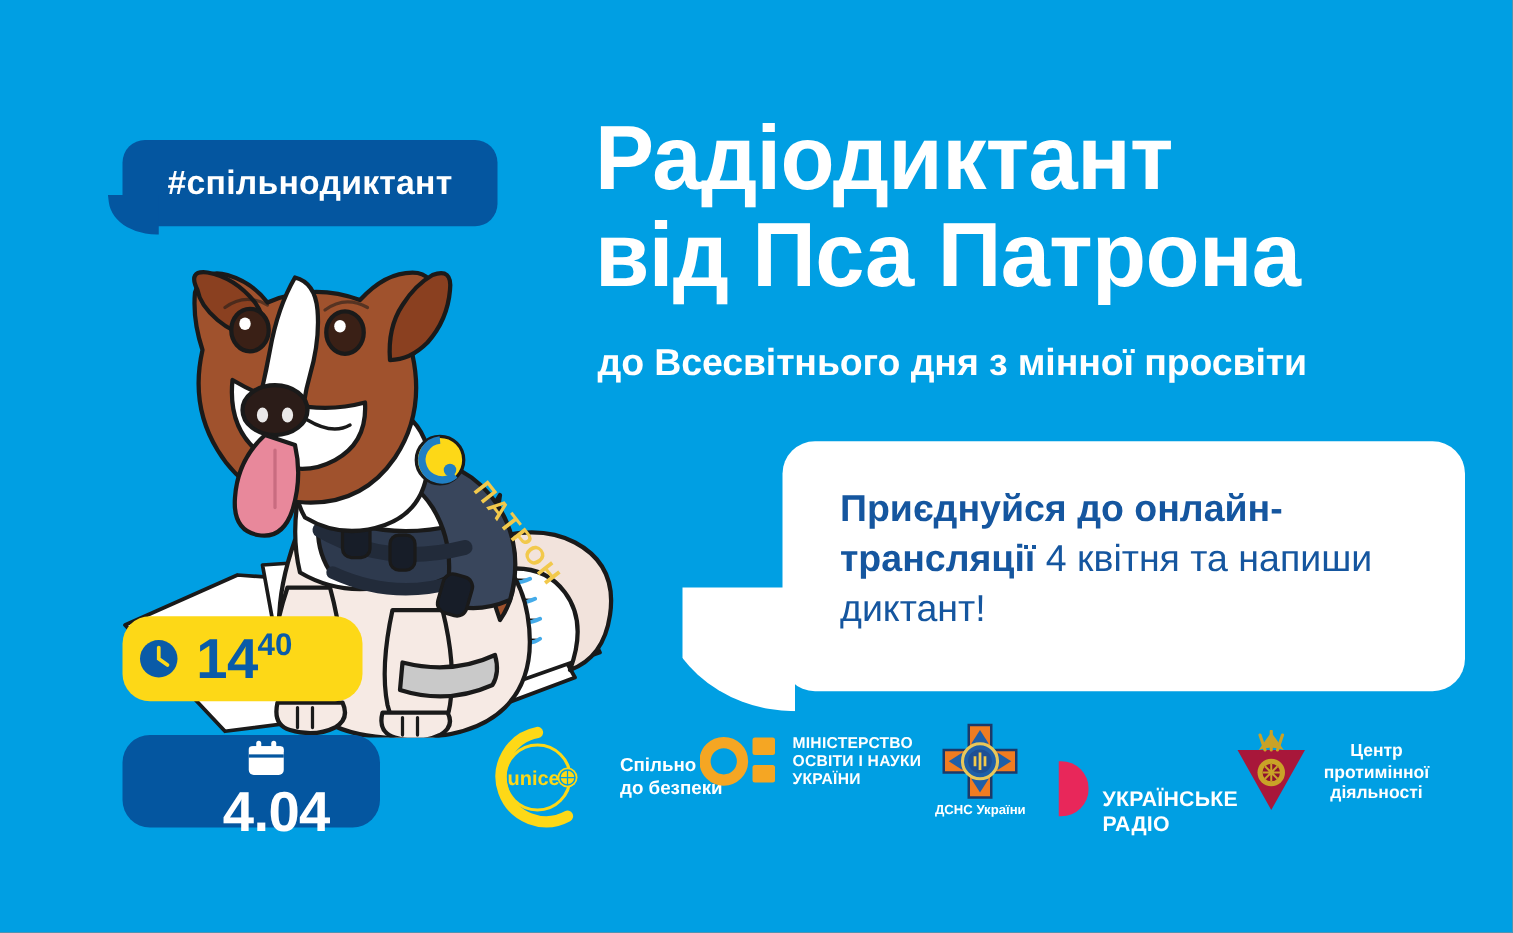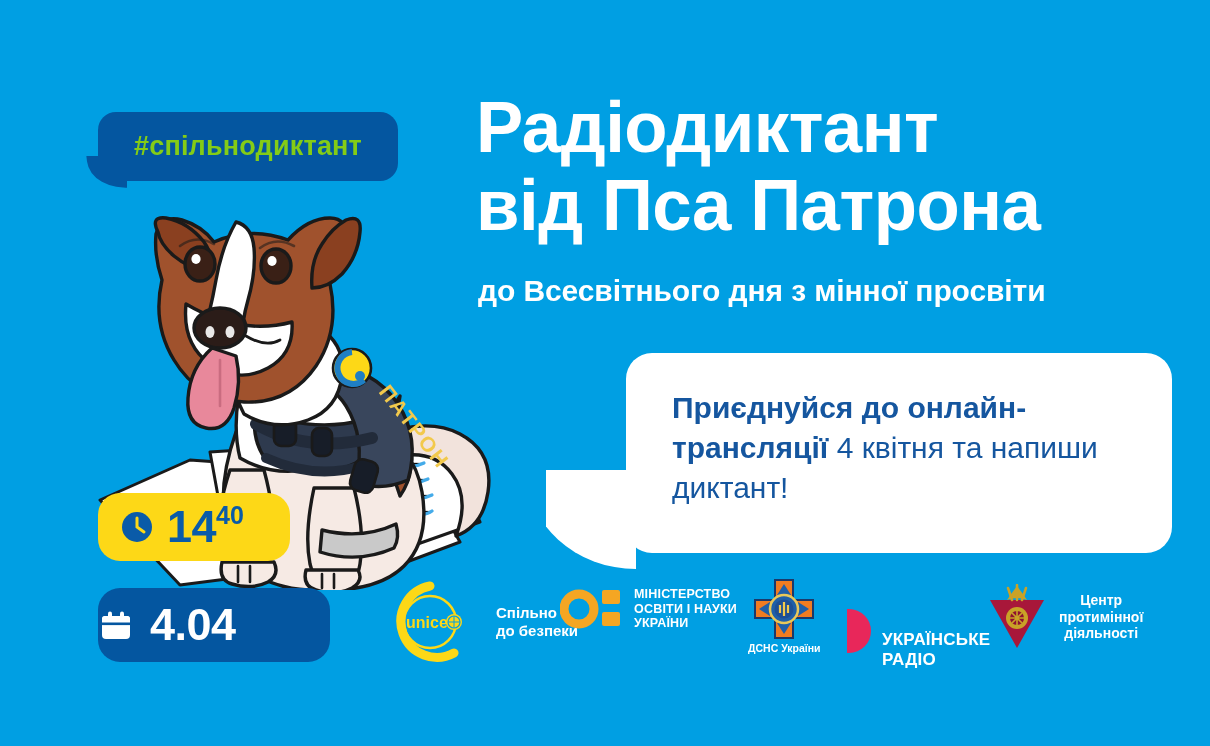--- a/index.html
+++ b/index.html
@@ -47,21 +47,21 @@
     left: 6px;
     top: -26px;
     width: 42px;
     height: 60px;
     background: #0456A0;
     border-bottom-left-radius: 46px 34px;
     transform: rotate(-7deg);
   }
   .hashtag-text {
     position: relative;
-    color: #84cc16;
+    color: #ffffff;
     font-size: 27px;
     font-weight: 700;
     letter-spacing: 0.2px;
     white-space: nowrap;
   }
 
   
   .headline {
     position: absolute;
     left: 476px;
@@ -137,30 +137,32 @@
     display: flex;
     align-items: center;
     border-radius: 22px;
   }
   .badge-time {
     left: 98px;
     top: 493px;
     width: 192px;
     height: 68px;
     background: #FDD817;
-    padding-left: 22px;
+    padding-left: 12px;
     z-index: 6;
   }
   .badge-date {
     left: 98px;
     top: 588px;
-    width: 232px;
+    width: 206px;
     height: 74px;
     background: #0456A0;
+    padding-left: 24px;
     z-index: 6;
+    flex-direction: column;
   }
   .badge-icon { flex: 0 0 auto; display: block; }
   .badge-time .badge-label {
     color: #0A5BA8;
     font-size: 45px;
     font-weight: 700;
     margin-left: 13px;
     letter-spacing: -0.5px;
   }
   .badge-time .sup {

